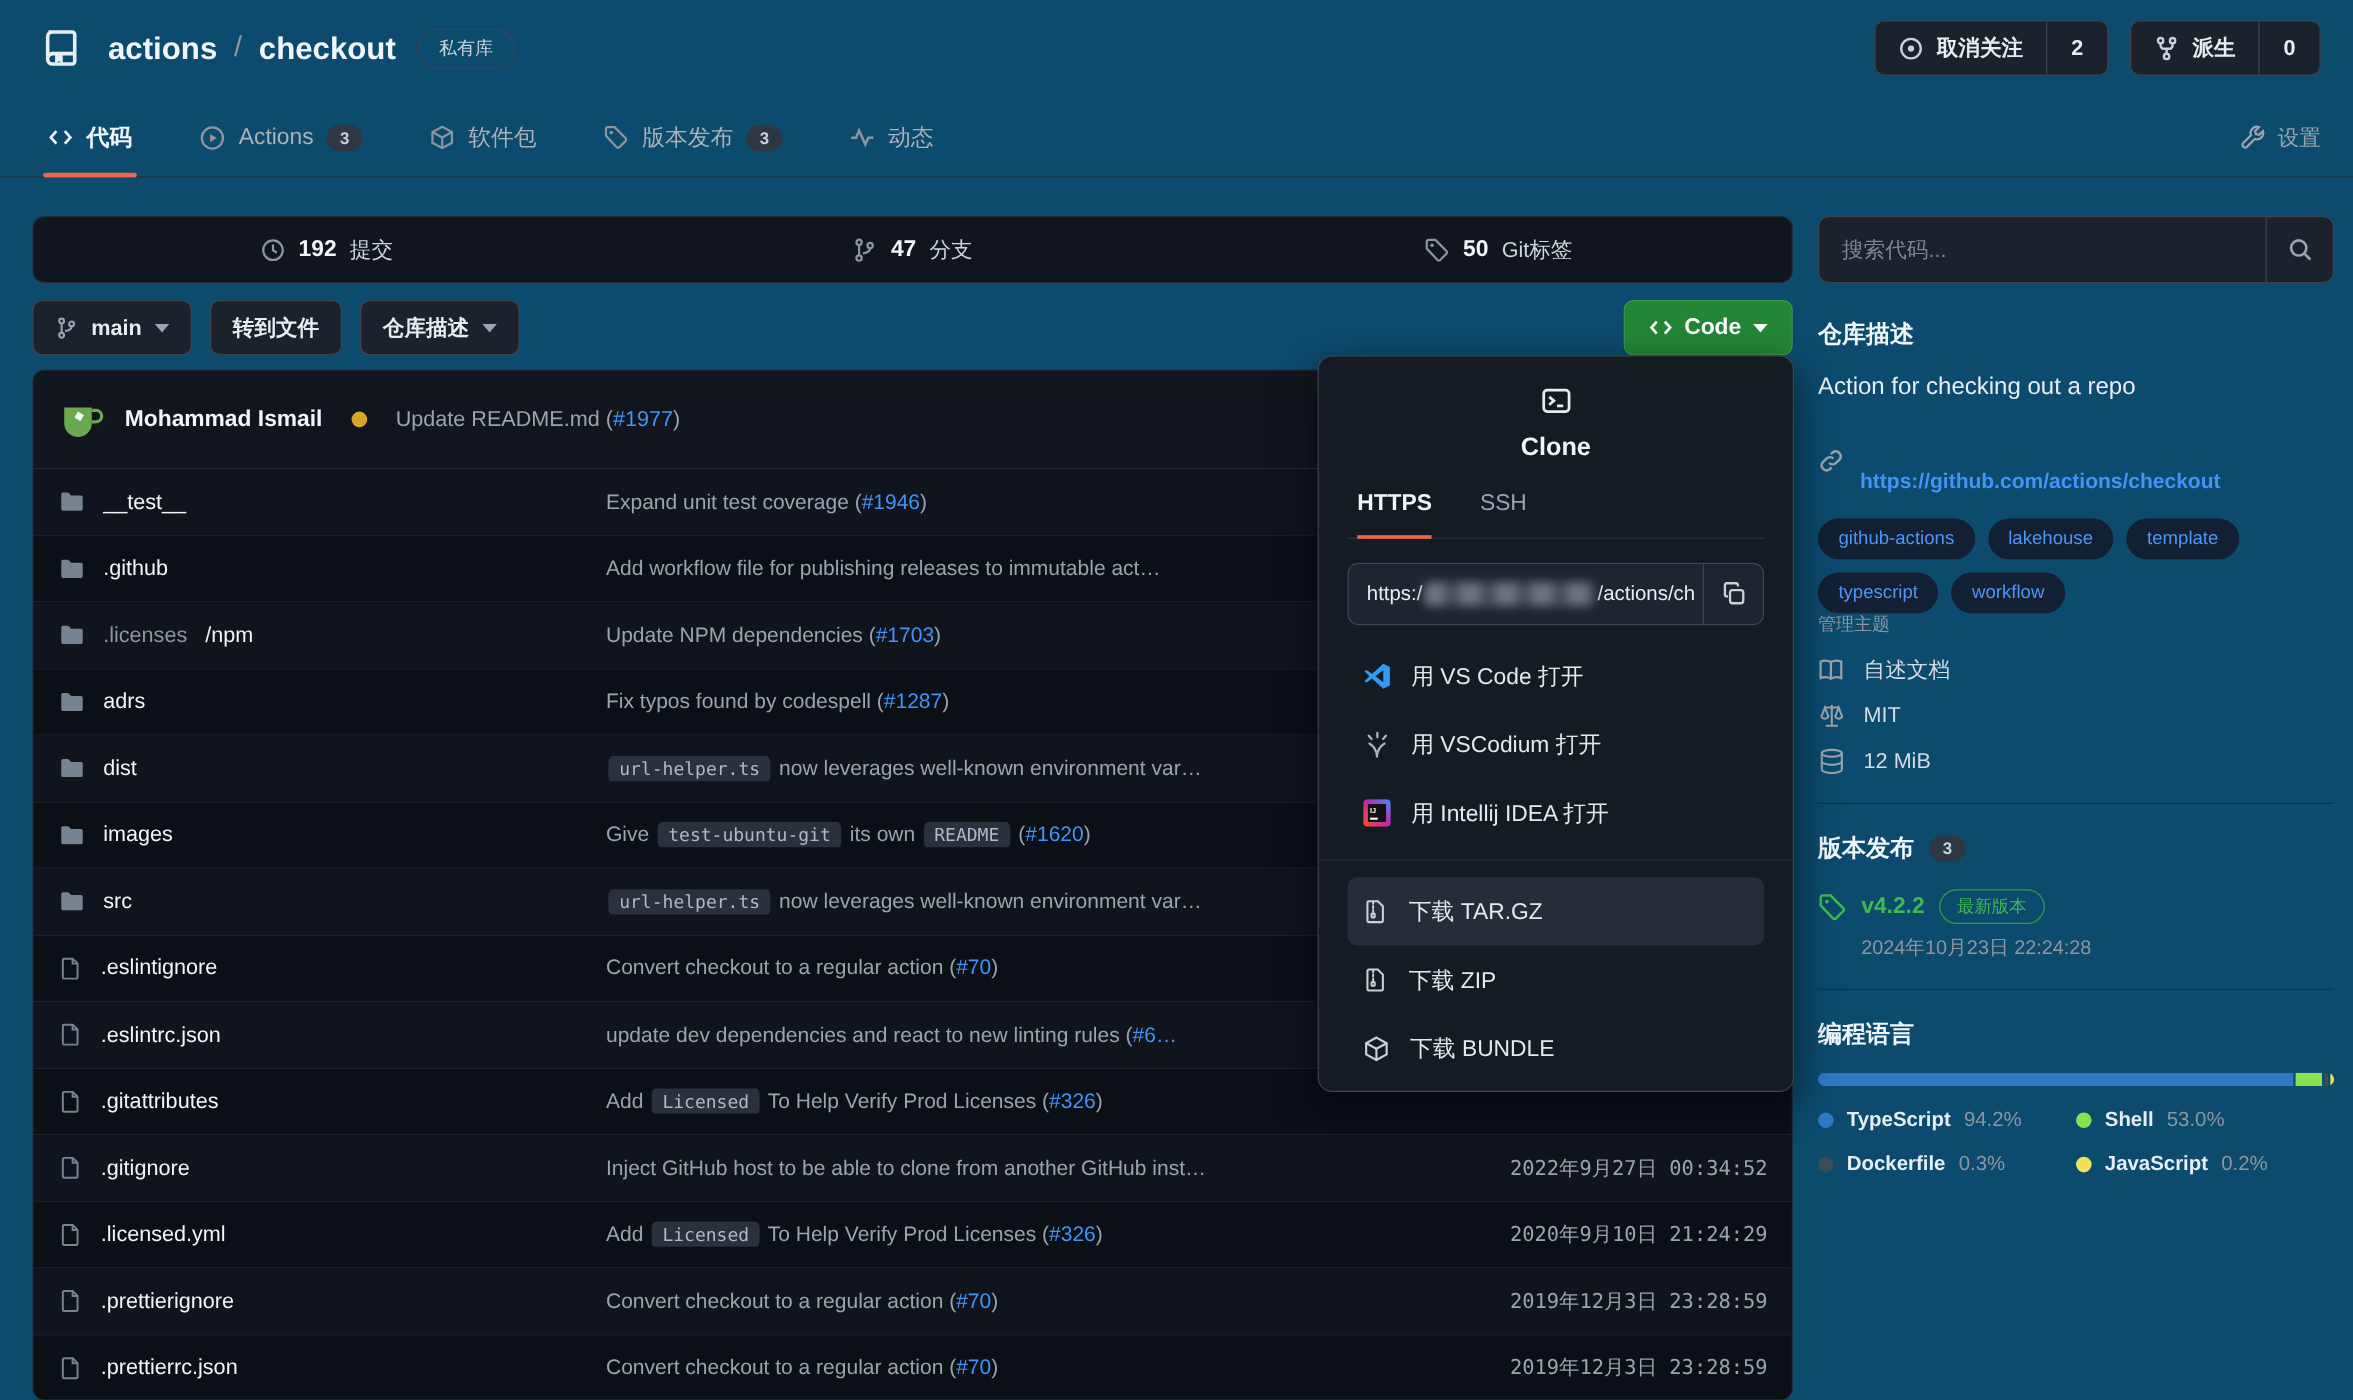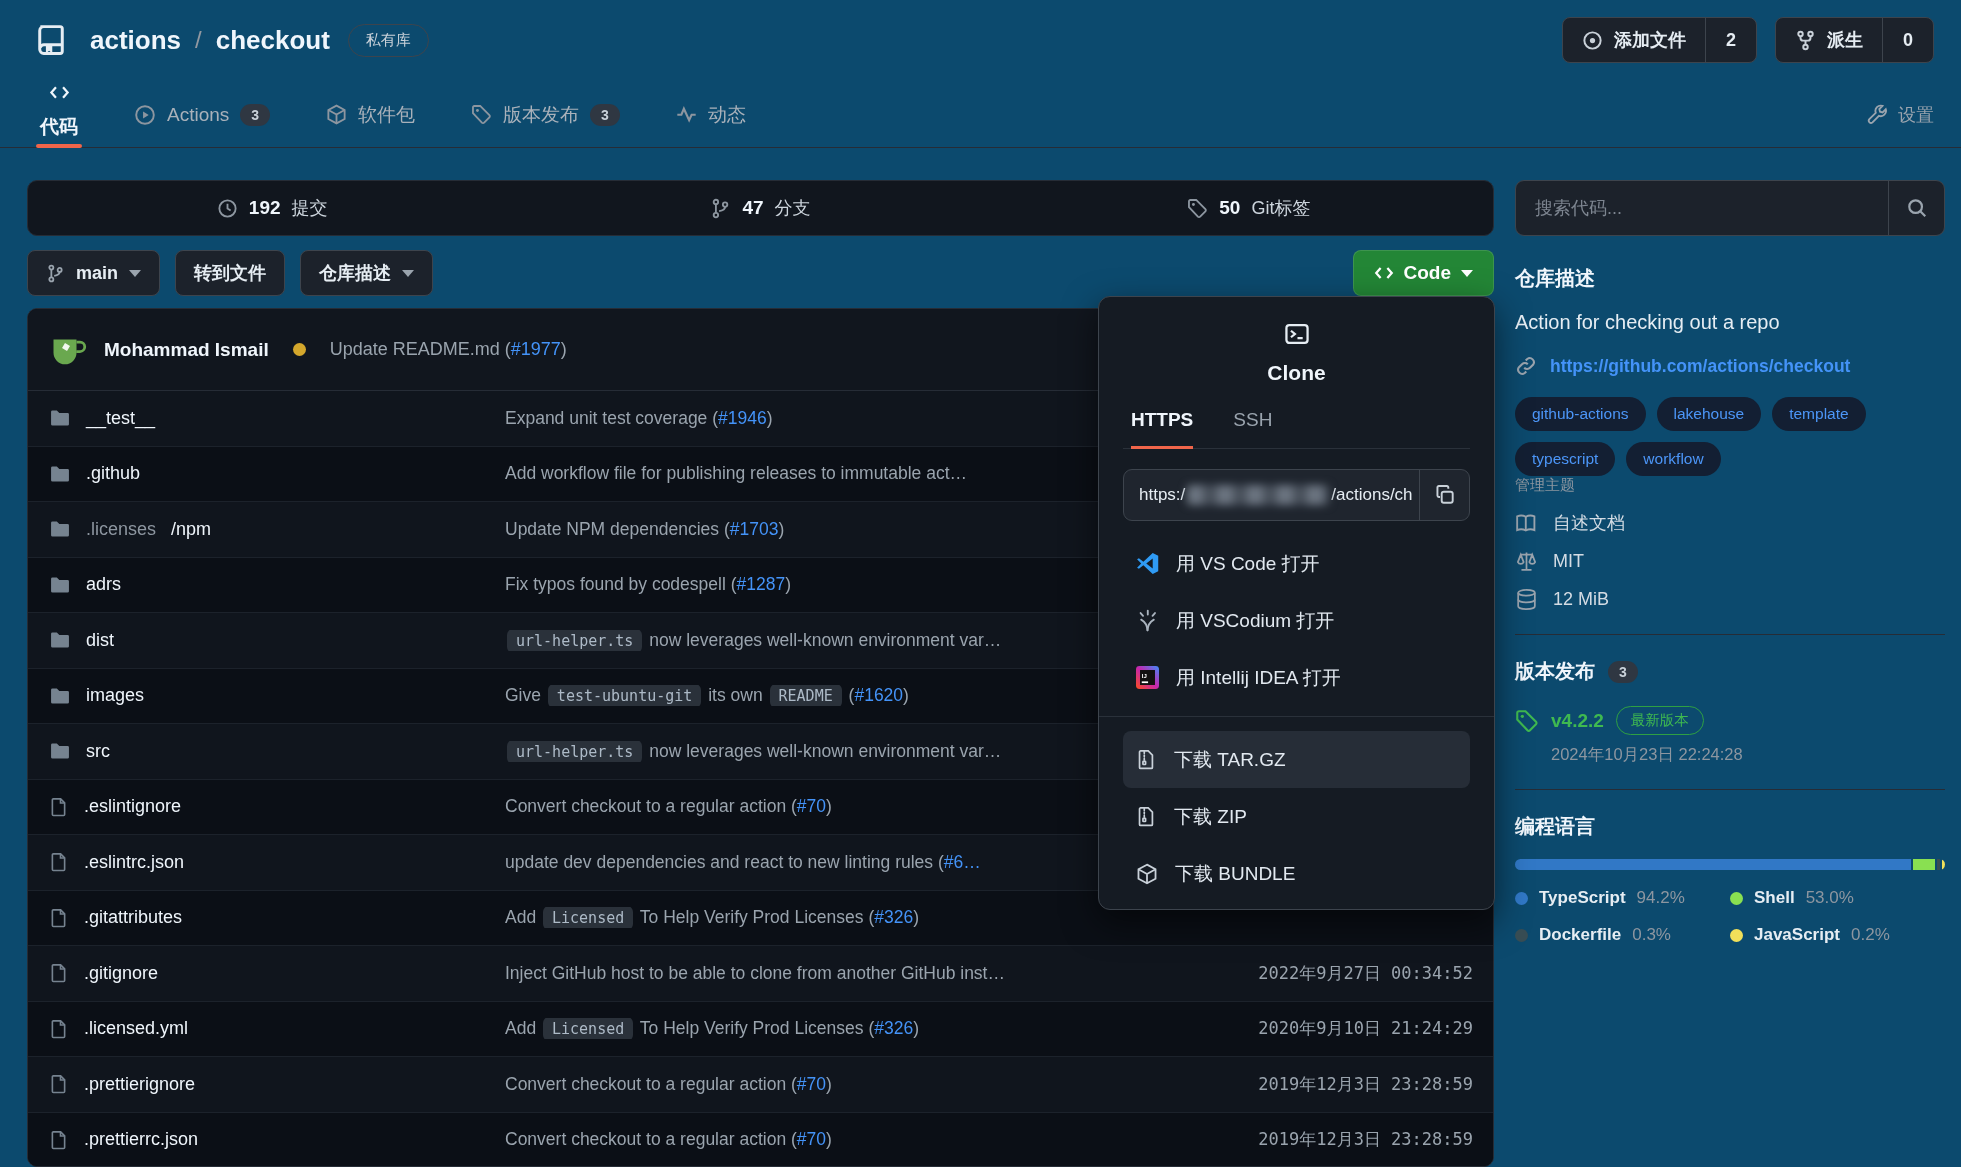--- a/index.html
+++ b/index.html
@@ -17,21 +17,21 @@
   .top-actions { margin-left:auto; display:flex; gap:18px; }
   .split-btn { display:flex; align-items:stretch; background:#1c222b; border:1px solid #3d444d; border-radius:8px; overflow:hidden; height:46px; }
   .split-btn .seg { display:flex; align-items:center; gap:11px; padding:0 19px; font-size:18px; font-weight:bold; color:#e6edf3; }
   .split-btn .cnt { border-left:1px solid #3d444d; padding:0 20px; display:flex; align-items:center; font-size:18px; font-weight:bold; }
   .split-btn svg { color:#c9d1d9; }
 
   
   .tabs { position:absolute; left:0; right:0; top:82px; height:66px; display:flex; align-items:center; padding-left:40px; gap:56px; border-bottom:1px solid #262c36; }
   .tab { position:relative; display:flex; align-items:center; gap:11px; font-size:19px; color:#a9b1ba; height:100%; cursor:pointer; }
   .tab svg { color:#8d96a0; }
-  .tab.active { color:#f0f6fc; font-weight:bold;flex-direction:column; }
+  .tab.active { color:#f0f6fc; font-weight:bold; }
   .tab.active svg { color:#f0f6fc; }
   .tab.active::after { content:""; position:absolute; left:-4px; right:-4px; bottom:-1px; height:4px; border-radius:3px; background:#f0654a; }
   .tab-badge { background:#2f3742; color:#c9d1d9; font-size:14px; font-weight:bold; border-radius:999px; padding:3px 11px; }
   .tab-settings { position:absolute; right:27px; display:flex; align-items:center; gap:10px; font-size:18px; color:#9aa4ae; cursor:pointer; }
 
   
   .main-left { position:absolute; left:27px; top:180px; width:1467px; }
   .stats-bar { height:56px; background:#11161e; border:1px solid #262c36; border-radius:10px; display:flex; }
   .stat { flex:1; display:flex; align-items:center; justify-content:center; gap:11px; font-size:18px; color:#cdd5dd; }
   .stat b { color:#f0f6fc; font-size:19px; }
@@ -82,21 +82,21 @@
   
   .sidebar { position:absolute; left:1515px; top:180px; width:430px; }
   .search-box { height:56px; display:flex; background:#1c222b; border:1px solid #3d444d; border-radius:9px; overflow:hidden; }
   .search-box input { flex:1; background:transparent; border:none; outline:none; color:#e6edf3; font-size:18px; padding:0 19px; font-family:inherit; }
   .search-box input::placeholder { color:#7d8590; }
   .search-seg { flex:0 0 56px; border-left:1px solid #3d444d; display:flex; align-items:center; justify-content:center; color:#9aa4ae; cursor:pointer; }
   .sb-title { margin-top:29px; font-size:20px; font-weight:bold; color:#f0f6fc; }
   .sb-desc { margin-top:19px; font-size:20px; color:#e6edf3; }
   .sb-link { margin-top:21px; display:flex; align-items:center; gap:13px; }
   .sb-link svg { color:#9aa4ae; }
-  .sb-link a { color:#4493f8; font-weight:bold; font-size:17.5px; text-decoration:none; }
+  .sb-link a { color:#4493f8; font-weight:bold; font-size:17.5px; text-decoration:none;margin-top:36px; }
   .topics { margin-top:20px; display:flex; flex-wrap:wrap; gap:11px; }
   .topic { background:#131f33; color:#4c96f8; border-radius:999px; padding:8px 17px; font-size:15.5px; cursor:pointer; }
   .manage { font-size:15px; color:#8d96a0; cursor:pointer; }
   .meta { margin-top:16px; display:flex; flex-direction:column; gap:15px; }
   .meta-row { display:flex; align-items:center; gap:15px; font-size:18px; color:#d4dce4; }
   .meta-row svg { color:#9aa4ae; }
   .sb-hr { border:none; border-top:1px solid #262c36; margin:23px 0; }
   .rel-title { display:flex; align-items:center; gap:13px; font-size:20px; font-weight:bold; color:#f0f6fc; }
   .rel-badge { background:#2f3742; color:#c9d1d9; font-size:14px; font-weight:bold; border-radius:999px; padding:3px 11px; }
   .rel-item { margin-top:21px; display:flex; align-items:center; gap:12px; }
@@ -131,21 +131,21 @@
     <span class="vis-badge">私有库</span>
     <div class="top-actions">
       <div class="split-btn">
         <span class="seg">
           <span>
               <svg width="21" height="21" viewBox="0 0 16 16" fill="none" stroke="currentColor" stroke-width="1.5">
                 <circle cx="8" cy="8" r="6.2"></circle>
                 <circle cx="8" cy="8" r="2" fill="currentColor" stroke="none"></circle>
               </svg>
             </span>
-          <span>添加文件</span>
+          <span>取消关注</span>
         </span>
         <span class="cnt">2</span>
       </div>
       <div class="split-btn">
         <span class="seg">
           <span>
               <svg width="21" height="21" viewBox="0 0 16 16" fill="none" stroke="currentColor" stroke-width="1.5">
                 <circle cx="4.2" cy="3" r="1.7"></circle>
                 <circle cx="11.8" cy="3" r="1.7"></circle>
                 <circle cx="8" cy="13" r="1.7"></circle>

